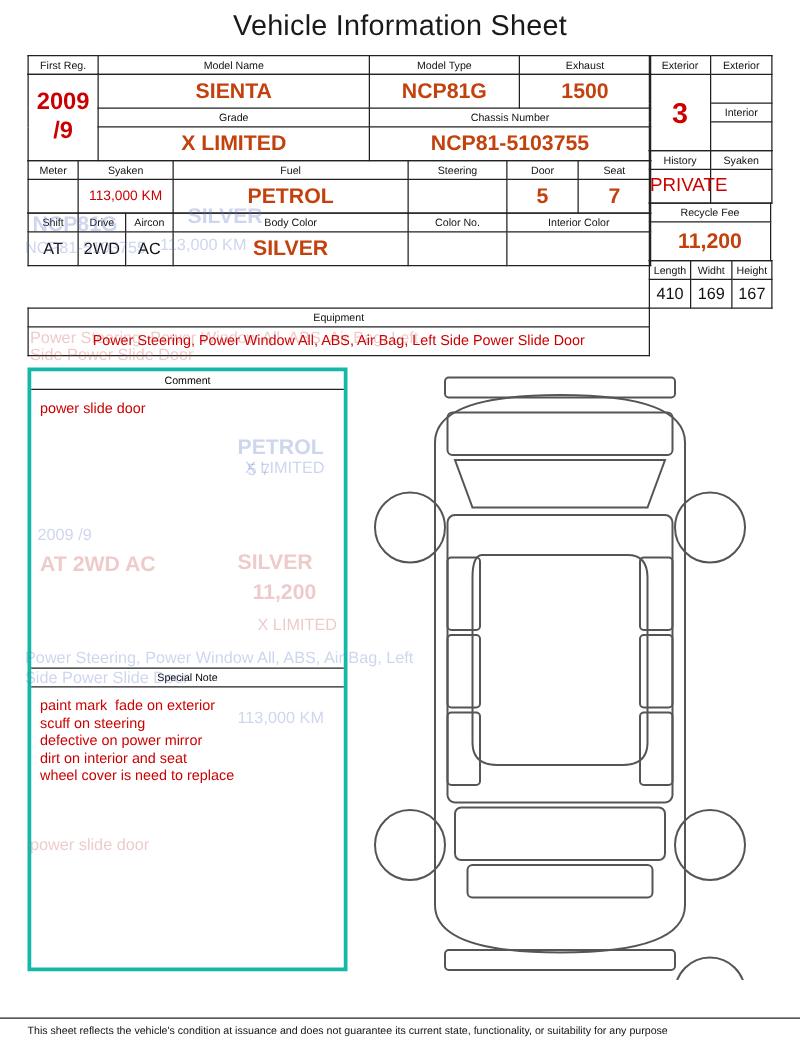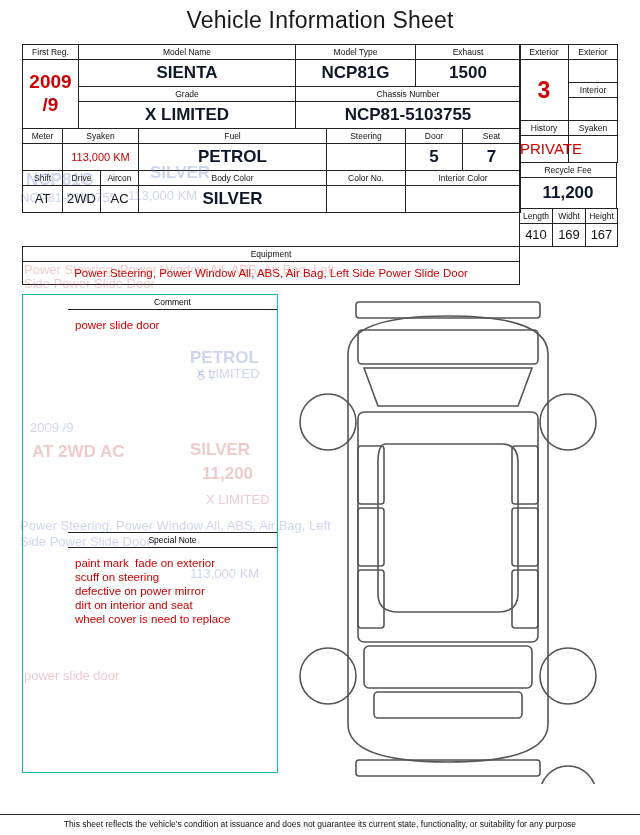--- a/index.html
+++ b/index.html
@@ -45,21 +45,21 @@
     text-align: center;
   }
   .hdr {
     font-size: 8.5px;
     color: #111;
     height: 14px;
     line-height: 14px;
     font-weight: 400;
   }
   .val {
-    color: #0f172a;
+    color: #c2410c;
     font-size: 17px;
     font-weight: bold;
     height: 26px;
     line-height: 26px;
   }
   .val-sm {
     color: #cc0000;
     font-size: 11px;
     height: 26px;
     line-height: 26px;
@@ -102,24 +102,23 @@
   }
 
   
   .bottom-wrap {
     display: flex;
     margin-top: 9px;
     align-items: flex-start;
   }
   .comment-col {
     width: 277px;
-    border: 1px solid #14b8a6;
+    border: 3px solid #14b8a6;
     box-sizing: border-box;
     position: relative;
-    padding-left: 45px;
   }
   .sec-hdr {
     font-size: 8.5px;
     text-align: center;
     border-bottom: 1px solid #222;
     height: 14px;
     line-height: 14px;
   }
   .sec-body {
     color: #cc0000;
@@ -148,21 +147,21 @@
   }
   .wm-r { color: rgba(200,80,80,0.30); }
   .wm-b { color: rgba(90,120,200,0.30); }
   .wm-big { font-size: 17px; font-weight: bold; }
 
   .footer {
     position: absolute;
     bottom: 6px;
     left: 0;
     width: 640px;
-    text-align: center;
+    text-align: left;
     font-size: 8.5px;
     color: #111;
     border-top: 1px solid #222;
     padding-top: 4px;
     box-sizing: border-box;
     margin: 0 auto;
   }
   .footer-inner { width: 596px; margin: 0 auto; }
 </style>
 </head>

